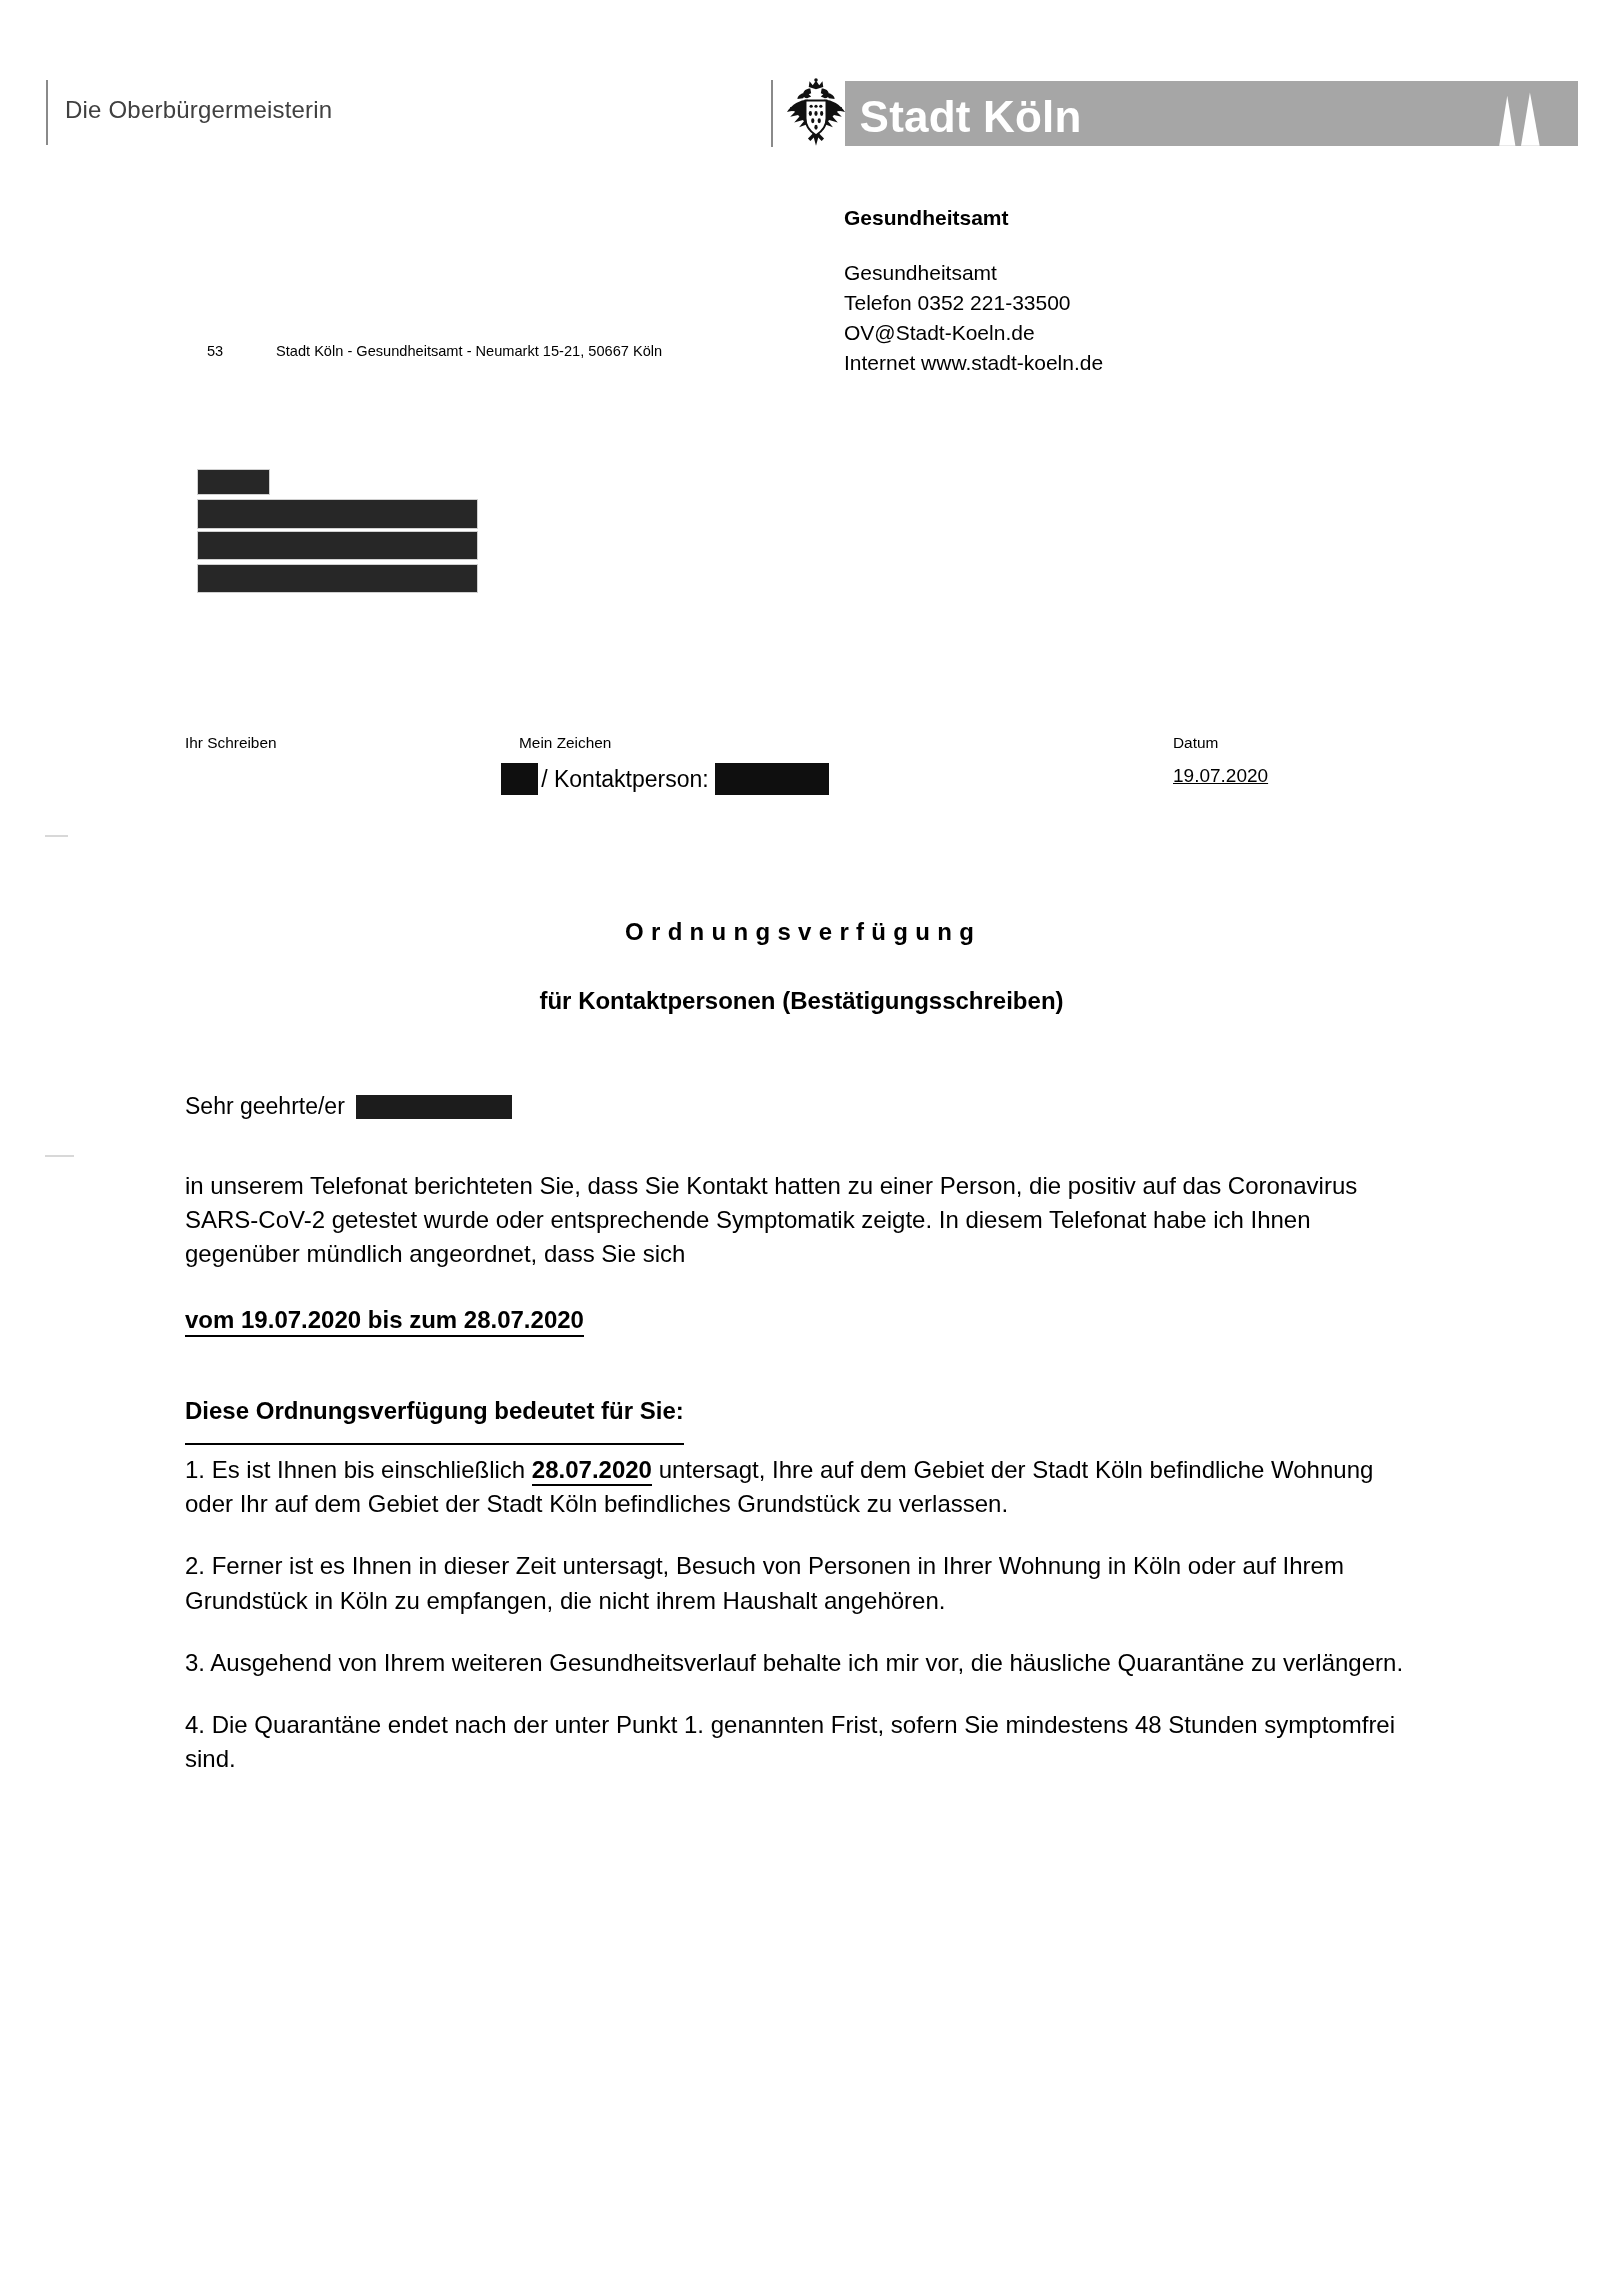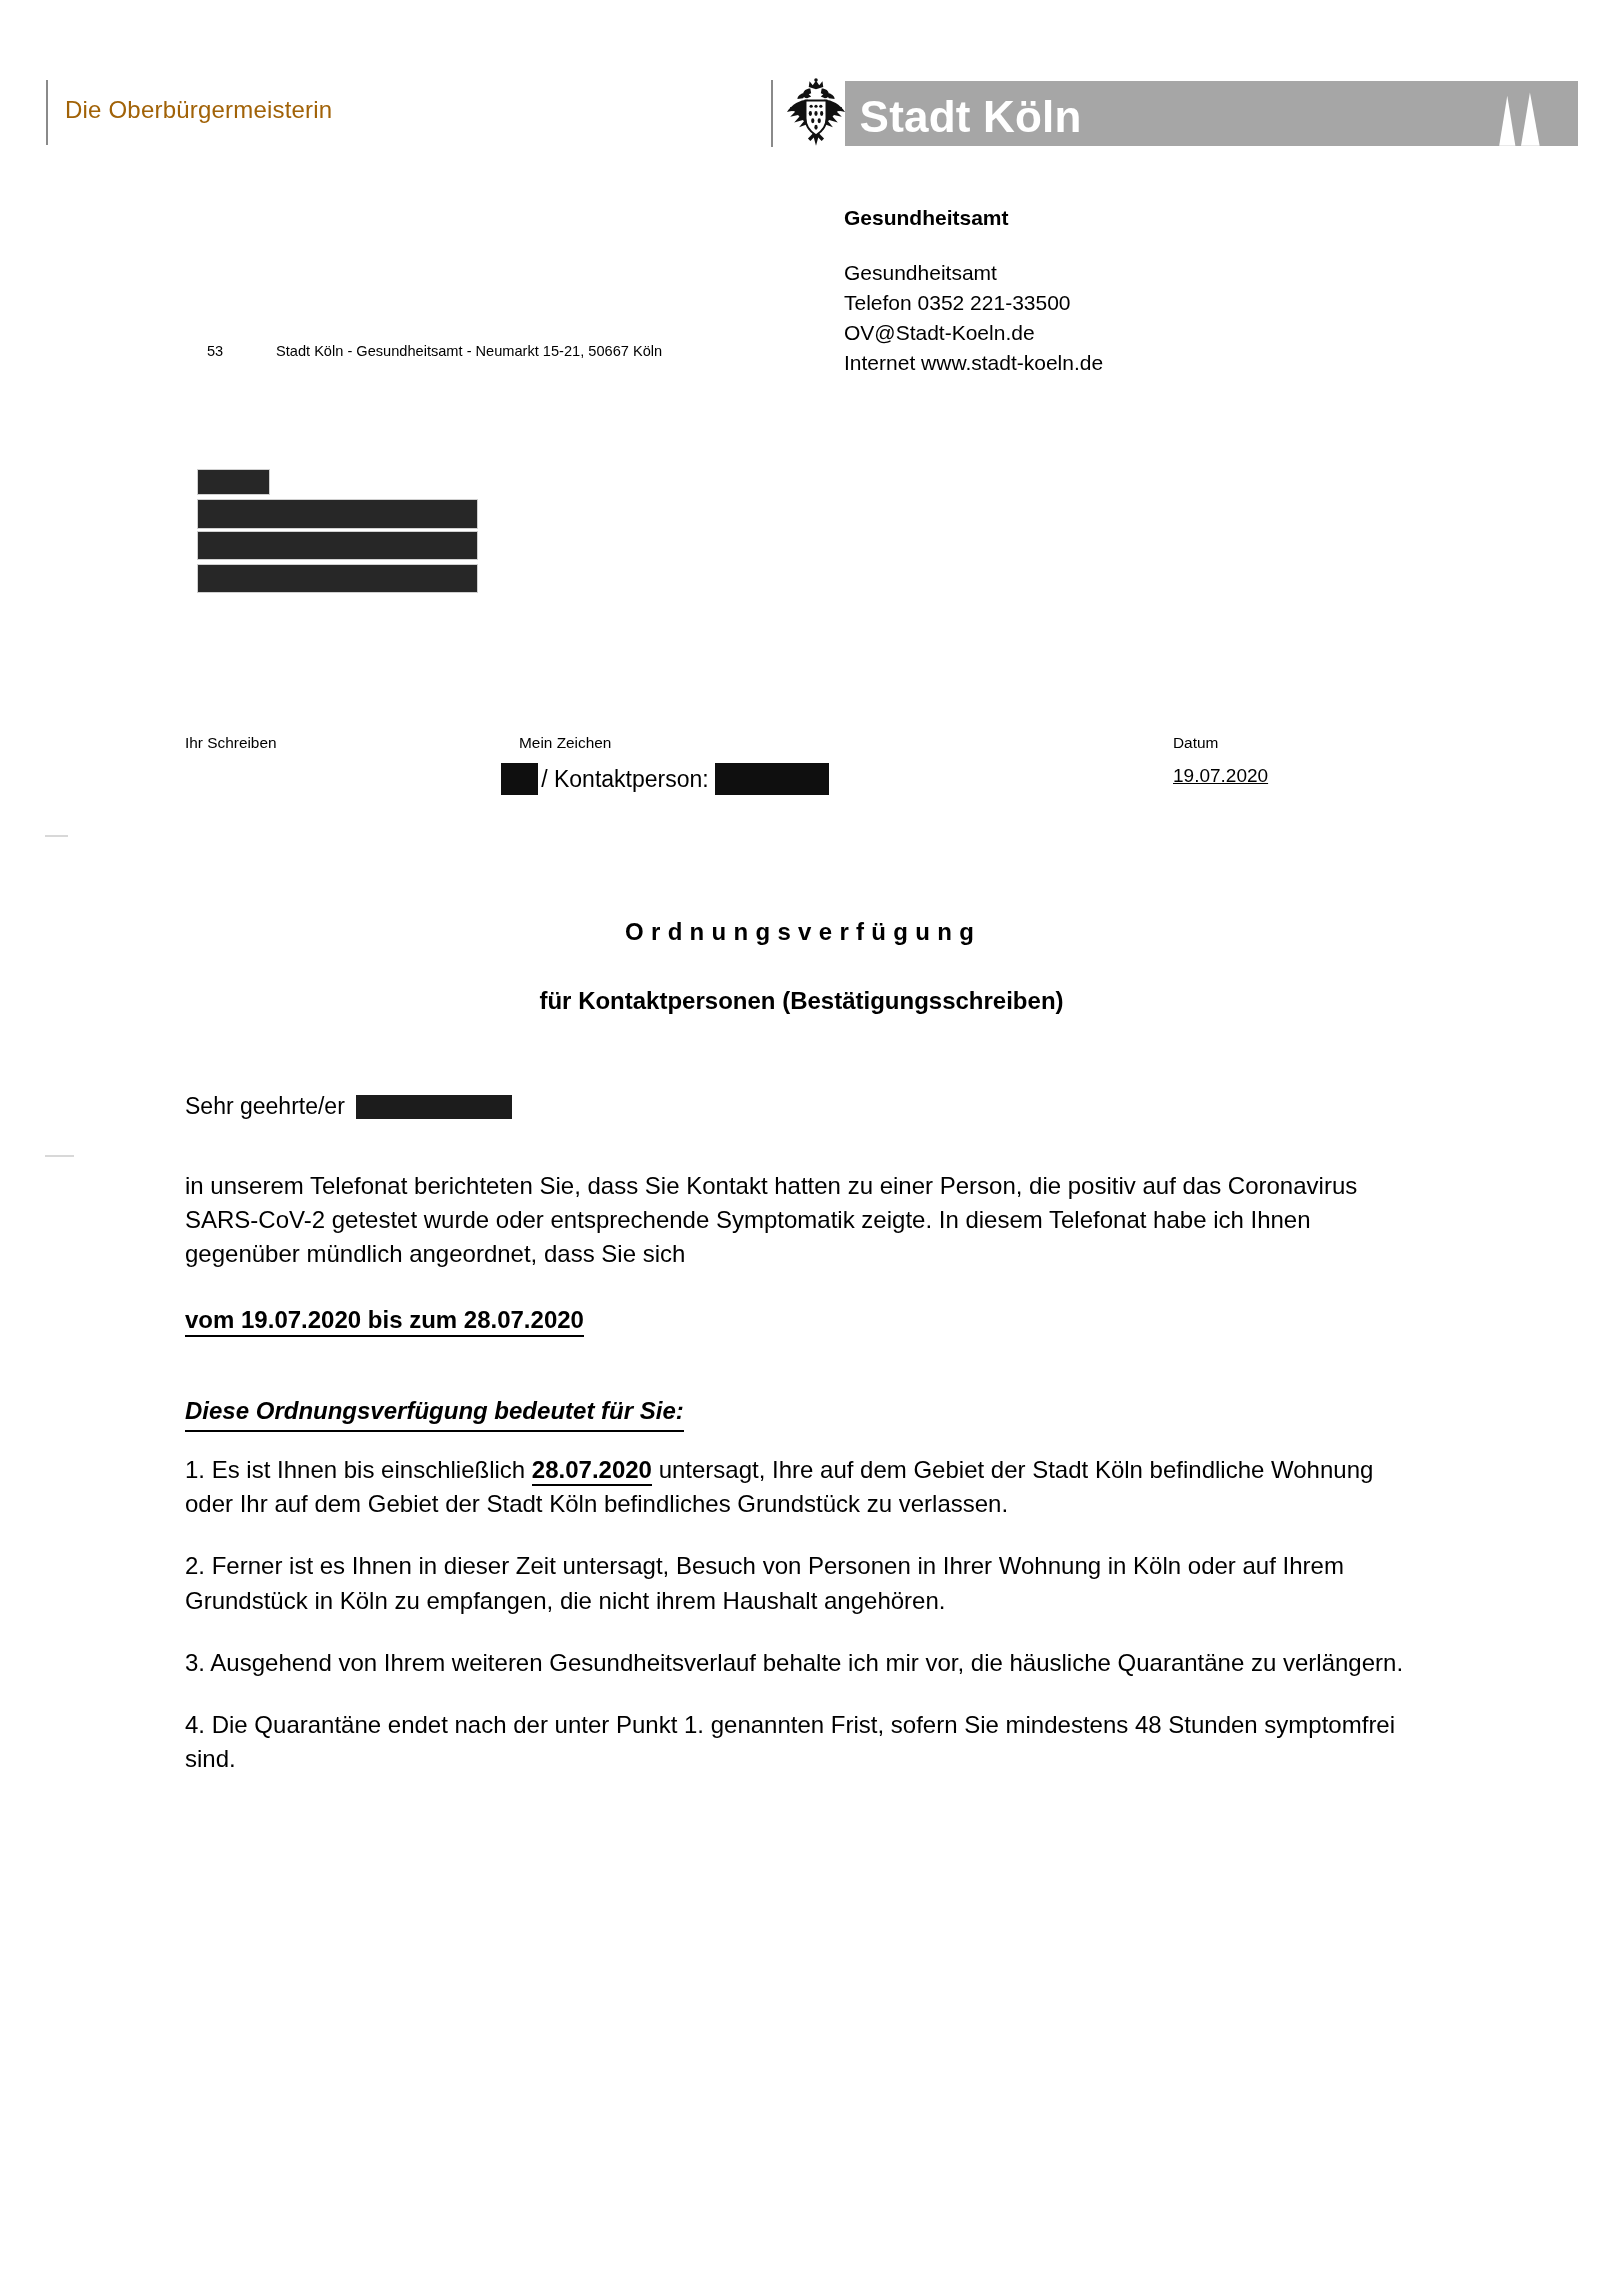--- a/index.html
+++ b/index.html
@@ -39,21 +39,21 @@
     height: 65px;
     background: #8a8a8a;
   }
 
   .ob-title {
     position: absolute;
     left: 65px;
     top: 96px;
     font-size: 24px;
     letter-spacing: 0.2px;
-    color: #a16207;
+    color: #404040;
     white-space: nowrap;
   }
 
   .crest-rule {
     position: absolute;
     left: 771px;
     top: 80px;
     width: 1.6px;
     height: 67px;
     background: #8a8a8a;
@@ -278,22 +278,21 @@
     margin: 31px 0 0 0;
   }
 
   .section-head {
     font-size: 24px;
     font-weight: bold;
     margin: 60px 0 0 0;
   }
   .section-head span {
     border-bottom: 2.4px solid #000;
-    padding-bottom: 6px;
-    font-style: italic;
+    padding-bottom: 19px;
   }
 
   .item {
     font-size: 24px;
     line-height: 1.42;
     margin: 28px 0 0 0;
   }
   .bu {
     font-weight: bold;
     border-bottom: 2.4px solid #000;

